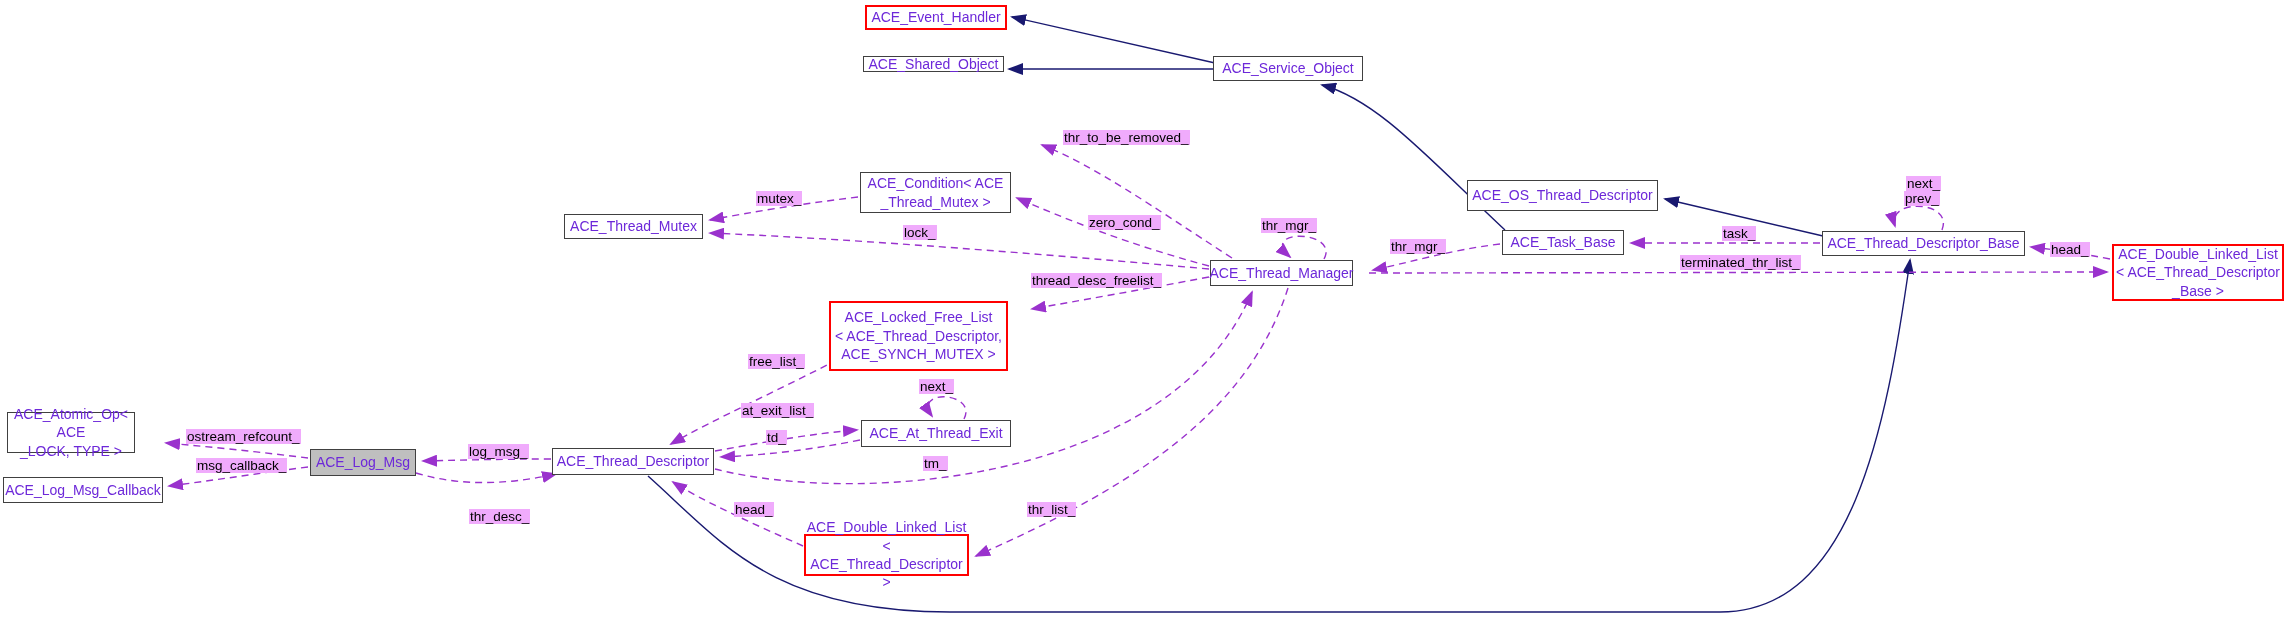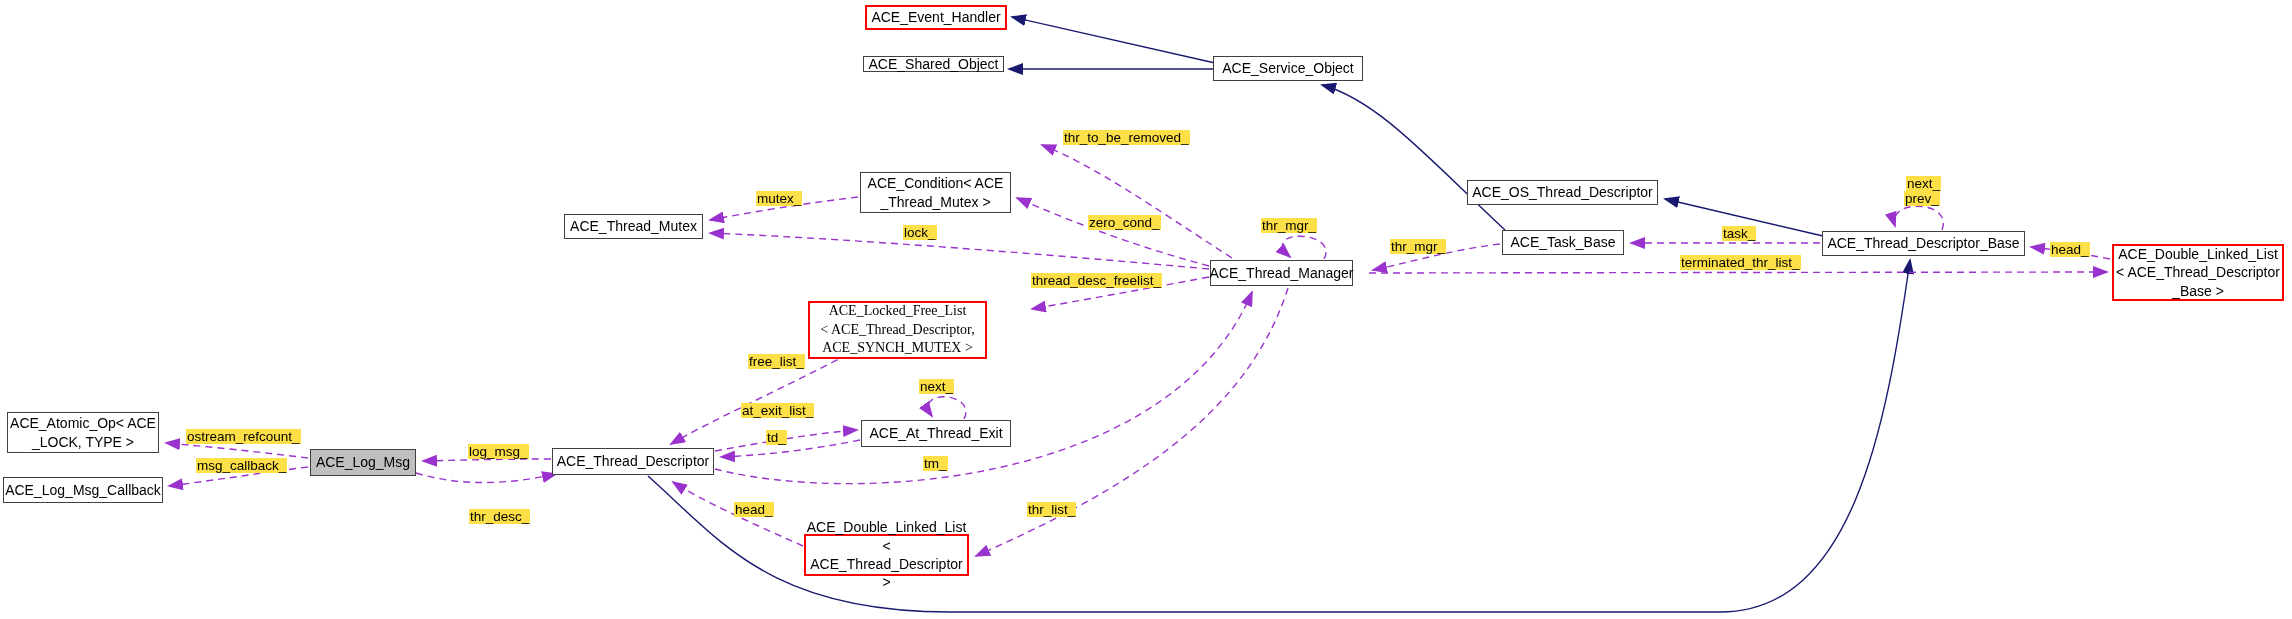--- a/index.html
+++ b/index.html
@@ -9,36 +9,36 @@
     background:#ffffff;
     font-family:"Liberation Sans", sans-serif;
     overflow:hidden;
   }
   #edges{position:absolute;left:0;top:0;width:2292px;height:619px;}
   .node{
     position:absolute;
     box-sizing:border-box;
     background:#ffffff;
     border:1px solid #404040;
-    color:#000000;
+    color:#6d28d9;
     font-size:14px;
     line-height:1.32;
     display:flex;align-items:center;justify-content:center;
     text-align:center;
     white-space:pre-line;
     cursor:pointer;
     z-index:2;
   }
   .node.template{border:2px solid #ff0000;}
   .node.focus{background:#bfbfbf;}
   .edge-label{
     position:absolute;
     font-size:13.5px;
     color:#000000;
-    background:#fde047;
+    background:#f0abfc;
     white-space:nowrap;
     z-index:3;
     padding:0 1px;
   }
 </style>
 </head>
 <body>
 
 <div id="canvas">
 
@@ -91,37 +91,37 @@
   <div class="node" style="left:863px;top:56px;width:141px;height:16px;"><span>ACE_Shared_Object</span></div>
 
   <div class="node" style="left:1213px;top:56px;width:150px;height:25px;"><span>ACE_Service_Object</span></div>
 
 
   <div class="node" style="left:860px;top:172px;width:151px;height:41px;"><span>ACE_Condition&lt; ACE
 _Thread_Mutex &gt;</span></div>
 
   <div class="node" style="left:564px;top:214px;width:139px;height:25px;"><span>ACE_Thread_Mutex</span></div>
 
-  <div class="node" style="left:1467px;top:180px;width:191px;height:25px;text-align:center;"><span>ACE_OS_Thread_Descriptor</span></div>
+  <div class="node" style="left:1467px;top:180px;width:191px;height:31px;text-align:center;"><span>ACE_OS_Thread_Descriptor</span></div>
 
   <div class="node" style="left:1502px;top:230px;width:122px;height:25px;"><span>ACE_Task_Base</span></div>
 
   <div class="node" style="left:1822px;top:231px;width:203px;height:25px;"><span>ACE_Thread_Descriptor_Base</span></div>
 
   <div class="node template" style="left:2112px;top:244px;width:172px;height:57px;"><span>ACE_Double_Linked_List
 &lt; ACE_Thread_Descriptor
 _Base &gt;</span></div>
 
   <div class="node" style="left:1210px;top:260px;width:143px;height:26px;"><span>ACE_Thread_Manager</span></div>
 
-  <div class="node template" style="left:808px;top:301px;width:179px;height:58px;font-family:Liberation Serif, serif;"><span>ACE_Locked_Free_List
+  <div class="node template" style="left:829px;top:301px;width:179px;height:70px;"><span>ACE_Locked_Free_List
 &lt; ACE_Thread_Descriptor,
 ACE_SYNCH_MUTEX &gt;</span></div>
 
-  <div class="node" style="left:7px;top:412px;width:152px;height:41px;"><span>ACE_Atomic_Op&lt; ACE
+  <div class="node" style="left:7px;top:412px;width:128px;height:41px;"><span>ACE_Atomic_Op&lt; ACE
 _LOCK, TYPE &gt;</span></div>
 
   <div class="node focus" style="left:310px;top:449px;width:106px;height:27px;"><span>ACE_Log_Msg</span></div>
 
   <div class="node" style="left:3px;top:477px;width:160px;height:26px;"><span>ACE_Log_Msg_Callback</span></div>
 
   <div class="node" style="left:552px;top:448px;width:162px;height:27px;"><span>ACE_Thread_Descriptor</span></div>
 
   <div class="node" style="left:861px;top:420px;width:150px;height:27px;"><span>ACE_At_Thread_Exit</span></div>
 

